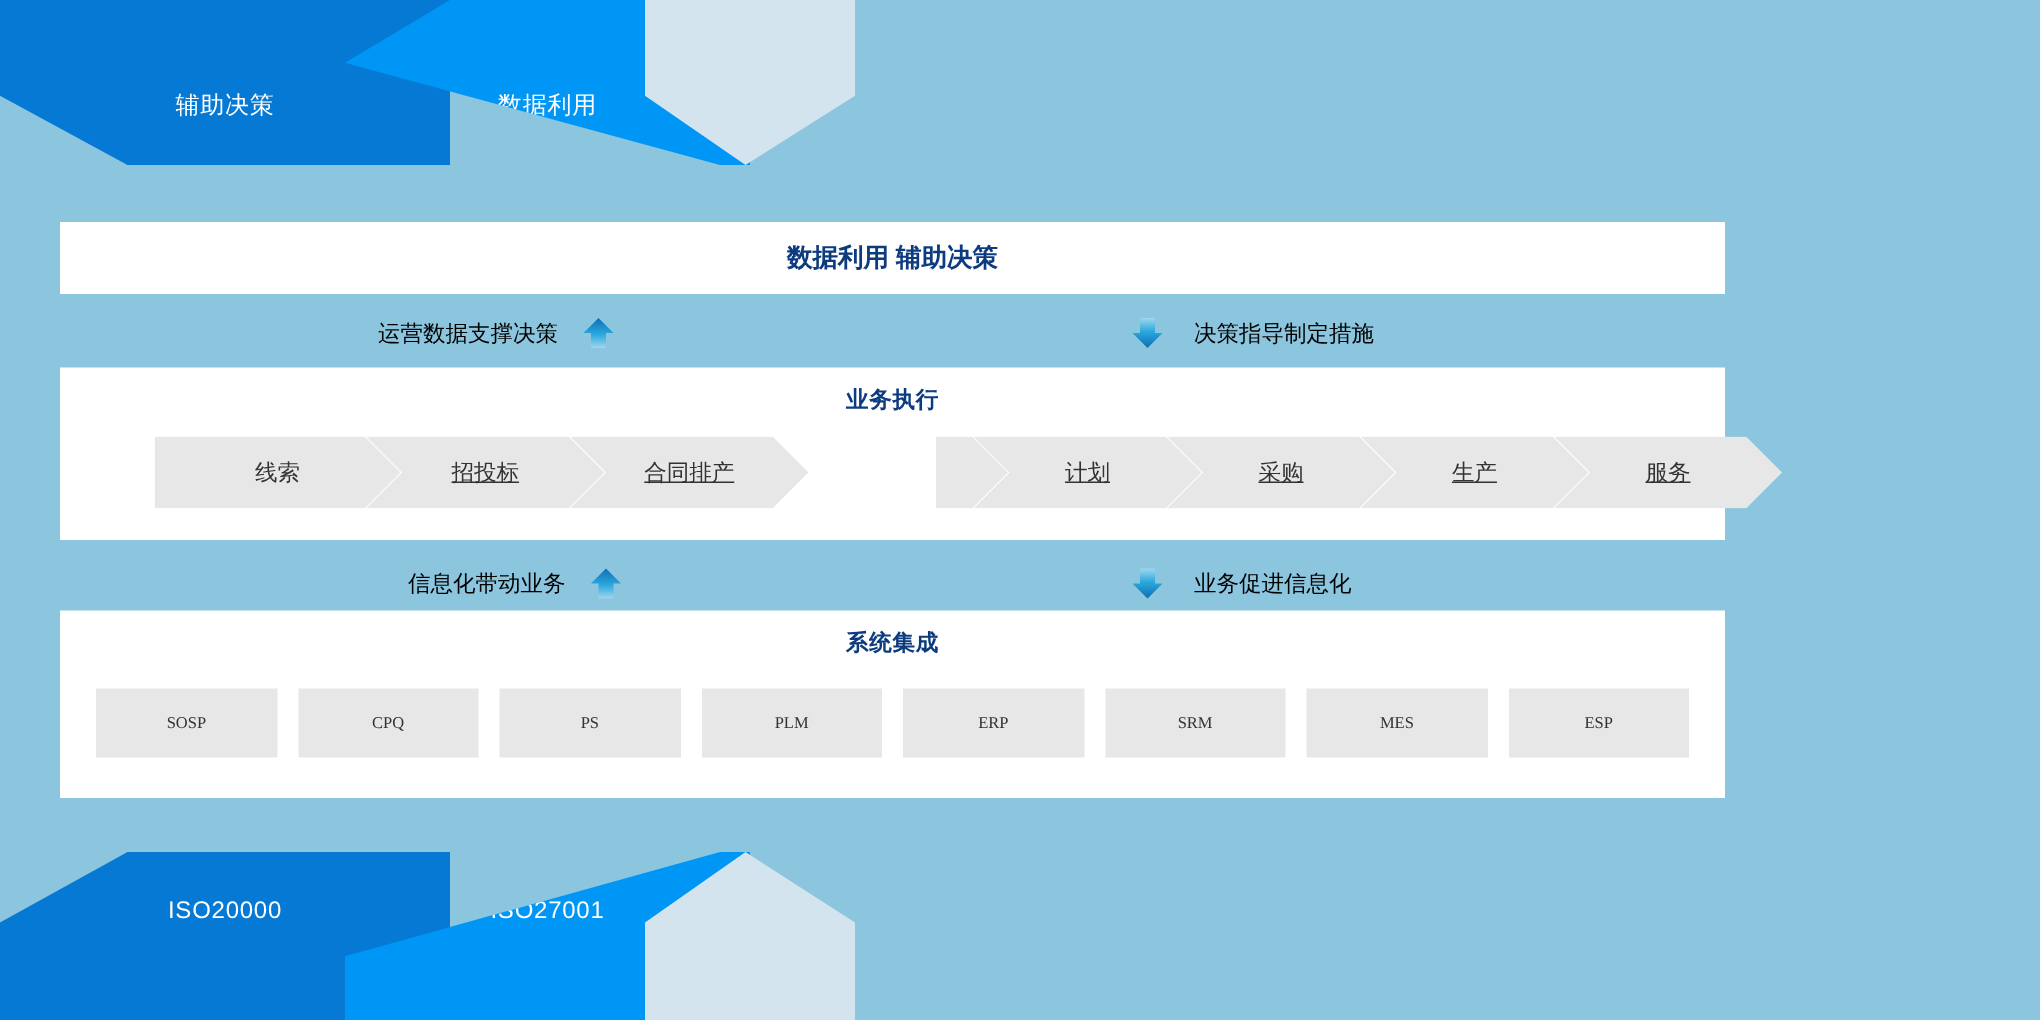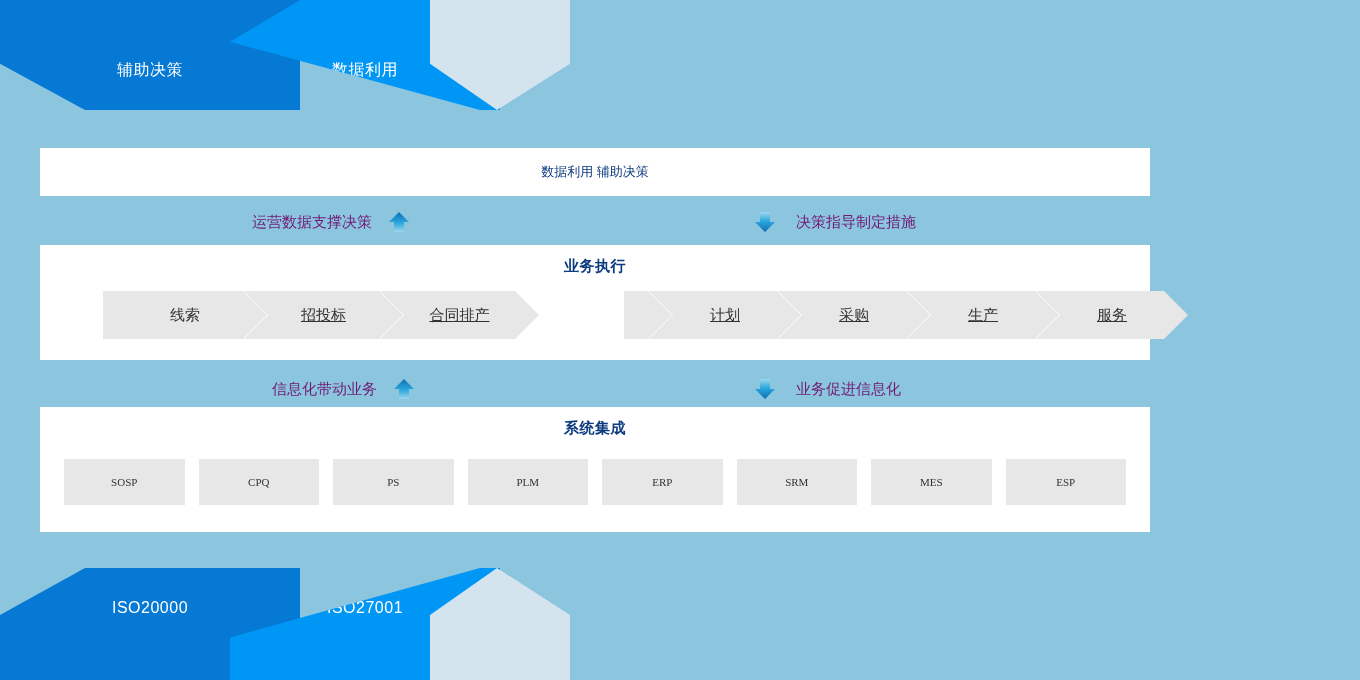--- a/index.html
+++ b/index.html
@@ -87,22 +87,22 @@
     width: 1110px;
     background: #ffffff;
   }
   .panel-decision   { top: 148px; height: 48px; }
   .panel-business   { top: 245px; height: 115px; }
   .panel-systems    { top: 407px; height: 125px; font-family: Liberation Serif, serif; }
 
   .panel-title-center {
     text-align: center;
     color: #0d3b7f;
-    font-weight: normal;
-    font-size: 13px;
+    font-weight: bold;
+    font-size: 17px;
     line-height: 48px;
   }
   .panel-title {
     text-align: center;
     color: #0d3b7f;
     font-weight: bold;
     font-size: 15px;
     padding-top: 12px;
     letter-spacing: 0.5px;
   }
@@ -130,21 +130,21 @@
     display: flex;
     align-items: center;
     gap: 18px;
   }
   .connector-row-1 .conn-left  { left: 212px; }
   .connector-row-1 .conn-right { left: 712px; }
   .connector-row-2 .conn-left  { left: 232px; }
   .connector-row-2 .conn-right { left: 712px; }
 
   .conn-text {
-    color: #701a75;
+    color: #000000;
     font-size: 15px;
     white-space: nowrap;
   }
   .arrow-ico { display: block; width: 26px; height: 26px; }
 
   
   .flow {
     position: absolute;
     top: 46px;
     left: 0;

